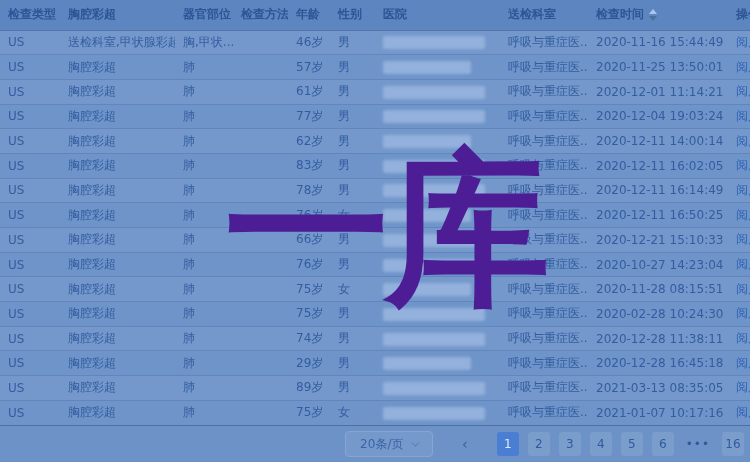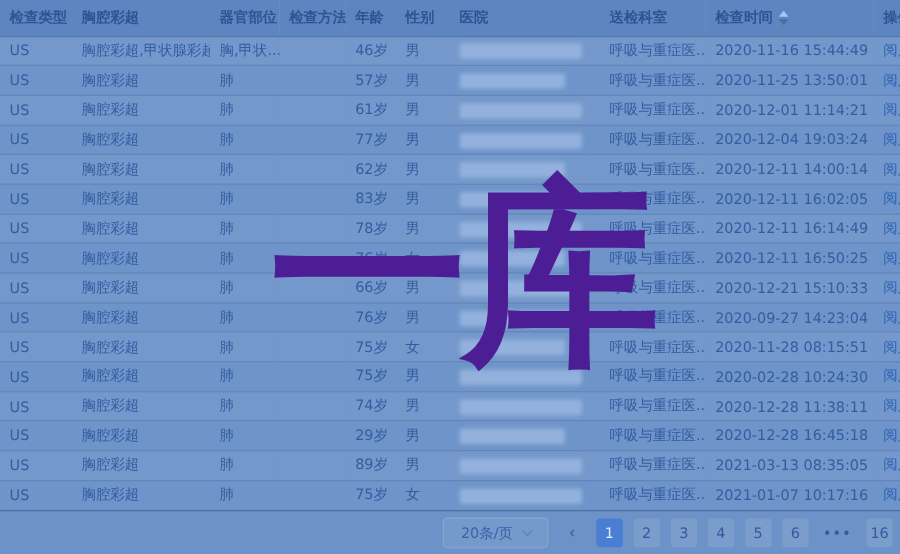--- a/index.html
+++ b/index.html
@@ -43,21 +43,21 @@
     position:absolute;left:224px;top:136px;z-index:6;
     font-size:166px;line-height:1.13;font-weight:700;
     color:#4c1d95;letter-spacing:-6px;white-space:nowrap;
     pointer-events:none;
   }
   
   .footer{
     position:absolute;left:0;bottom:0;width:750px;height:37px;box-sizing:border-box;
     background:#6c92c7;border-top:1px solid rgba(45,75,125,.5);
     display:flex;align-items:center;justify-content:flex-end;
-    gap:9px;padding-right:6px;z-index:4;
+    gap:21px;padding-right:6px;z-index:4;
   }
   .page-size-select{
     display:flex;align-items:center;justify-content:center;gap:8px;
     width:88px;height:26px;box-sizing:border-box;
     border:1px solid #87a5d2;border-radius:4px;
     background:rgba(255,255,255,.07);
     color:#3a63a8;font-size:12px;cursor:pointer;
   }
   .chev{
     width:6px;height:6px;box-sizing:border-box;
@@ -105,21 +105,21 @@
           <th><span>检查时间</span><span class="caret-box">
               <span class="sort-caret up"></span>
               <span class="sort-caret down"></span>
             </span></th>
           <th><span>操作</span></th>
         </tr>
     </thead>
     <tbody>
         <tr>
           <td>US</td>
-          <td>胸腔彩超,甲状腺彩超</td>
+          <td>送检科室,甲状腺彩超</td>
           <td>胸,甲状...</td>
           <td></td>
           <td>46岁</td>
           <td>男</td>
           <td><span class="redact"></span></td>
           <td>呼吸与重症医...</td>
           <td>2020-11-16 15:44:49</td>
           <td><span class="cell-link">阅片</span></td>
         </tr>
         <tr>
@@ -220,21 +220,21 @@
         </tr>
         <tr>
           <td>US</td>
           <td>胸腔彩超</td>
           <td>肺</td>
           <td></td>
           <td>76岁</td>
           <td>男</td>
           <td><span class="redact"></span></td>
           <td>呼吸与重症医...</td>
-          <td>2020-09-27 14:23:04</td>
+          <td>2020-10-27 14:23:04</td>
           <td><span class="cell-link">阅片</span></td>
         </tr>
         <tr>
           <td>US</td>
           <td>胸腔彩超</td>
           <td>肺</td>
           <td></td>
           <td>75岁</td>
           <td>女</td>
           <td><span class="redact narrow"></span></td>

